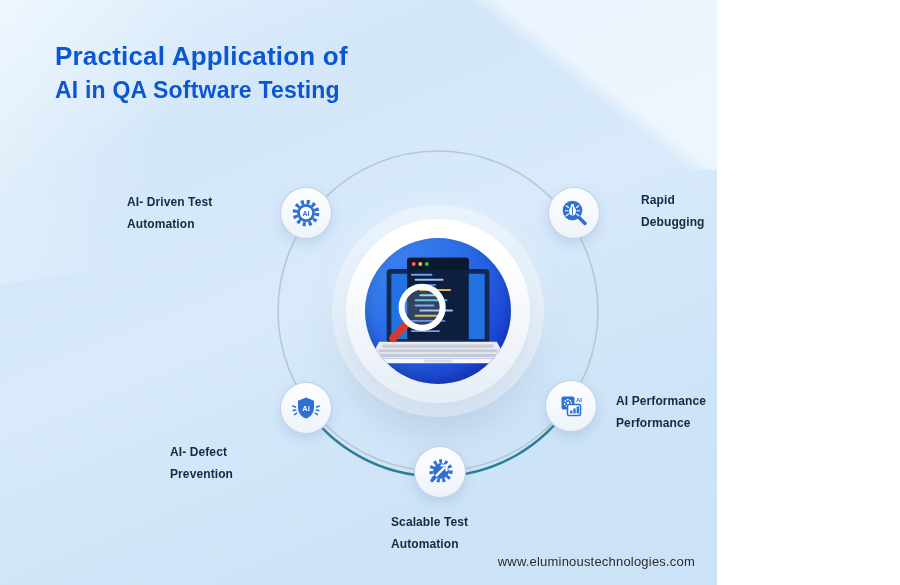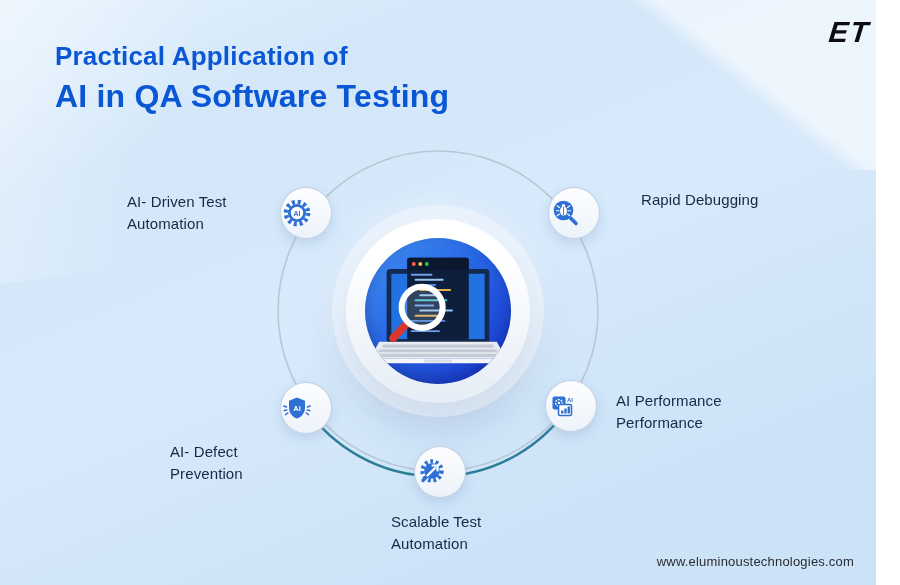--- a/index.html
+++ b/index.html
@@ -1,52 +1,52 @@
 <!DOCTYPE html>
 <html><head>
 <meta charset="utf-8">
 <style>
   html,body{margin:0;padding:0;}
   body{width:900px;height:585px;font-family:"Liberation Sans",sans-serif;-webkit-font-smoothing:antialiased;}
-  .canvas{position:relative;width:860px;height:585px;overflow:hidden;
-    background:linear-gradient(158deg,#e3f1fd 0%,#d3e7f9 22%,#d8eafb 48%,#cde3f7 78%,#cbe2f8 100%);padding-left:16px;}
+  .canvas{position:relative;width:717px;height:585px;overflow:hidden;
+    background:linear-gradient(158deg,#e3f1fd 0%,#d3e7f9 22%,#d8eafb 48%,#cde3f7 78%,#cbe2f8 100%);}
   
   .streak-topleft{position:absolute;left:-120px;top:-160px;width:560px;height:420px;
     background:linear-gradient(118deg,rgba(255,255,255,.8) 0%,rgba(255,255,255,0) 55%);
     transform:rotate(-8deg);pointer-events:none;}
   .streak-topright{position:absolute;right:0;top:0;width:260px;height:170px;
     background:linear-gradient(218deg,rgba(255,255,255,.55) 46%,rgba(255,255,255,0) 52%);
     pointer-events:none;}
 
   .logo{position:absolute;left:829px;top:16px;font-size:29px;font-weight:700;font-style:italic;
     letter-spacing:2px;color:#0c0c12;transform:skewX(-6deg);}
 
   .title{position:absolute;left:55px;top:40px;color:#0a57d5;line-height:1.25;}
   .title .l1{font-size:26px;font-weight:600;letter-spacing:.2px;}
-  .title .l2{font-size:32px;font-weight:800;letter-spacing:.2px;margin-top:3px;}
+  .title .l2{font-size:23px;font-weight:800;letter-spacing:.2px;margin-top:3px;}
 
   svg.ring{position:absolute;left:0;top:0;}
 
   .glow{position:absolute;left:318px;top:191px;width:240px;height:240px;border-radius:50%;
     background:radial-gradient(circle,rgba(255,255,255,.65) 35%,rgba(255,255,255,0) 72%);}
   .white-disc{position:absolute;left:346px;top:219px;width:184px;height:184px;border-radius:50%;
     background:linear-gradient(180deg,#ffffff 20%,#e6edf6 100%);
     box-shadow:0 0 0 14px rgba(255,255,255,.35),0 22px 38px rgba(110,140,185,.38);}
   .blue-disc{position:absolute;left:365px;top:238px;width:146px;height:146px;border-radius:50%;
     background:linear-gradient(135deg,#4490f2 0%,#2767e6 45%,#1733cd 100%);
     box-shadow:inset 0 -6px 14px rgba(8,16,90,.35);overflow:hidden;}
   .blue-disc svg{position:absolute;left:3px;top:16px;}
 
   .node{position:absolute;width:50px;height:50px;border-radius:50%;
     background:linear-gradient(180deg,#fdfeff,#edf3fa);
     border:1px solid rgba(185,202,224,.85);
     box-shadow:0 5px 12px rgba(125,155,200,.28);
-    display:flex;align-items:center;justify-content:flex-start;}
+    display:flex;align-items:center;justify-content:center;}
 
-  .label{position:absolute;color:#162946;font-size:15px;font-weight:400;line-height:22px;letter-spacing:.1px;}
+  .label{position:absolute;color:#162946;font-size:12px;font-weight:700;line-height:22px;letter-spacing:.1px;}
 
   .footer{position:absolute;right:22px;top:554px;font-size:13px;font-weight:500;color:#2c2c33;letter-spacing:.2px;}
 </style>
 </head>
 <body>
 
 <div class="canvas">
   <div class="streak-topleft"></div>
   <div class="streak-topright"></div>
 

